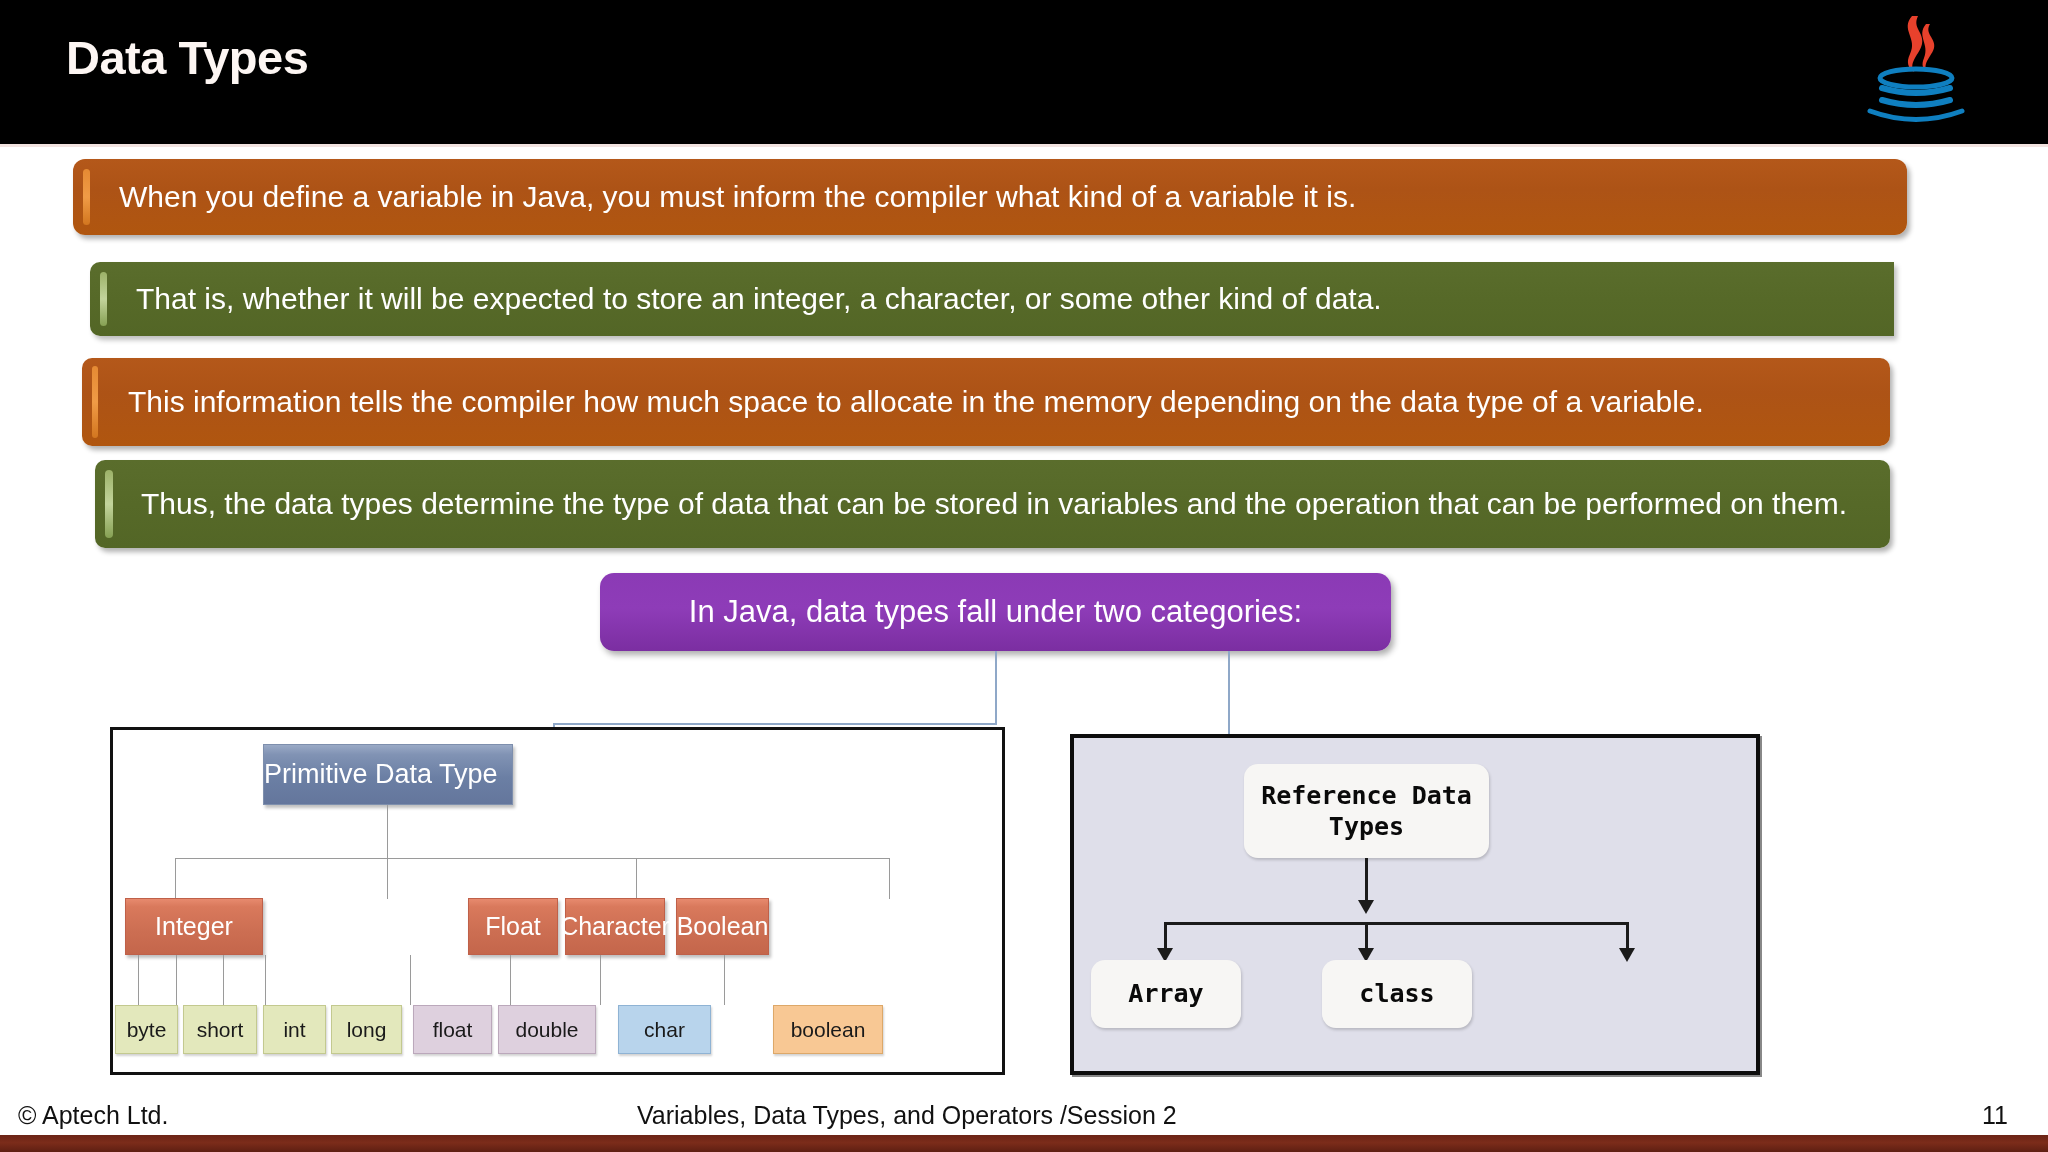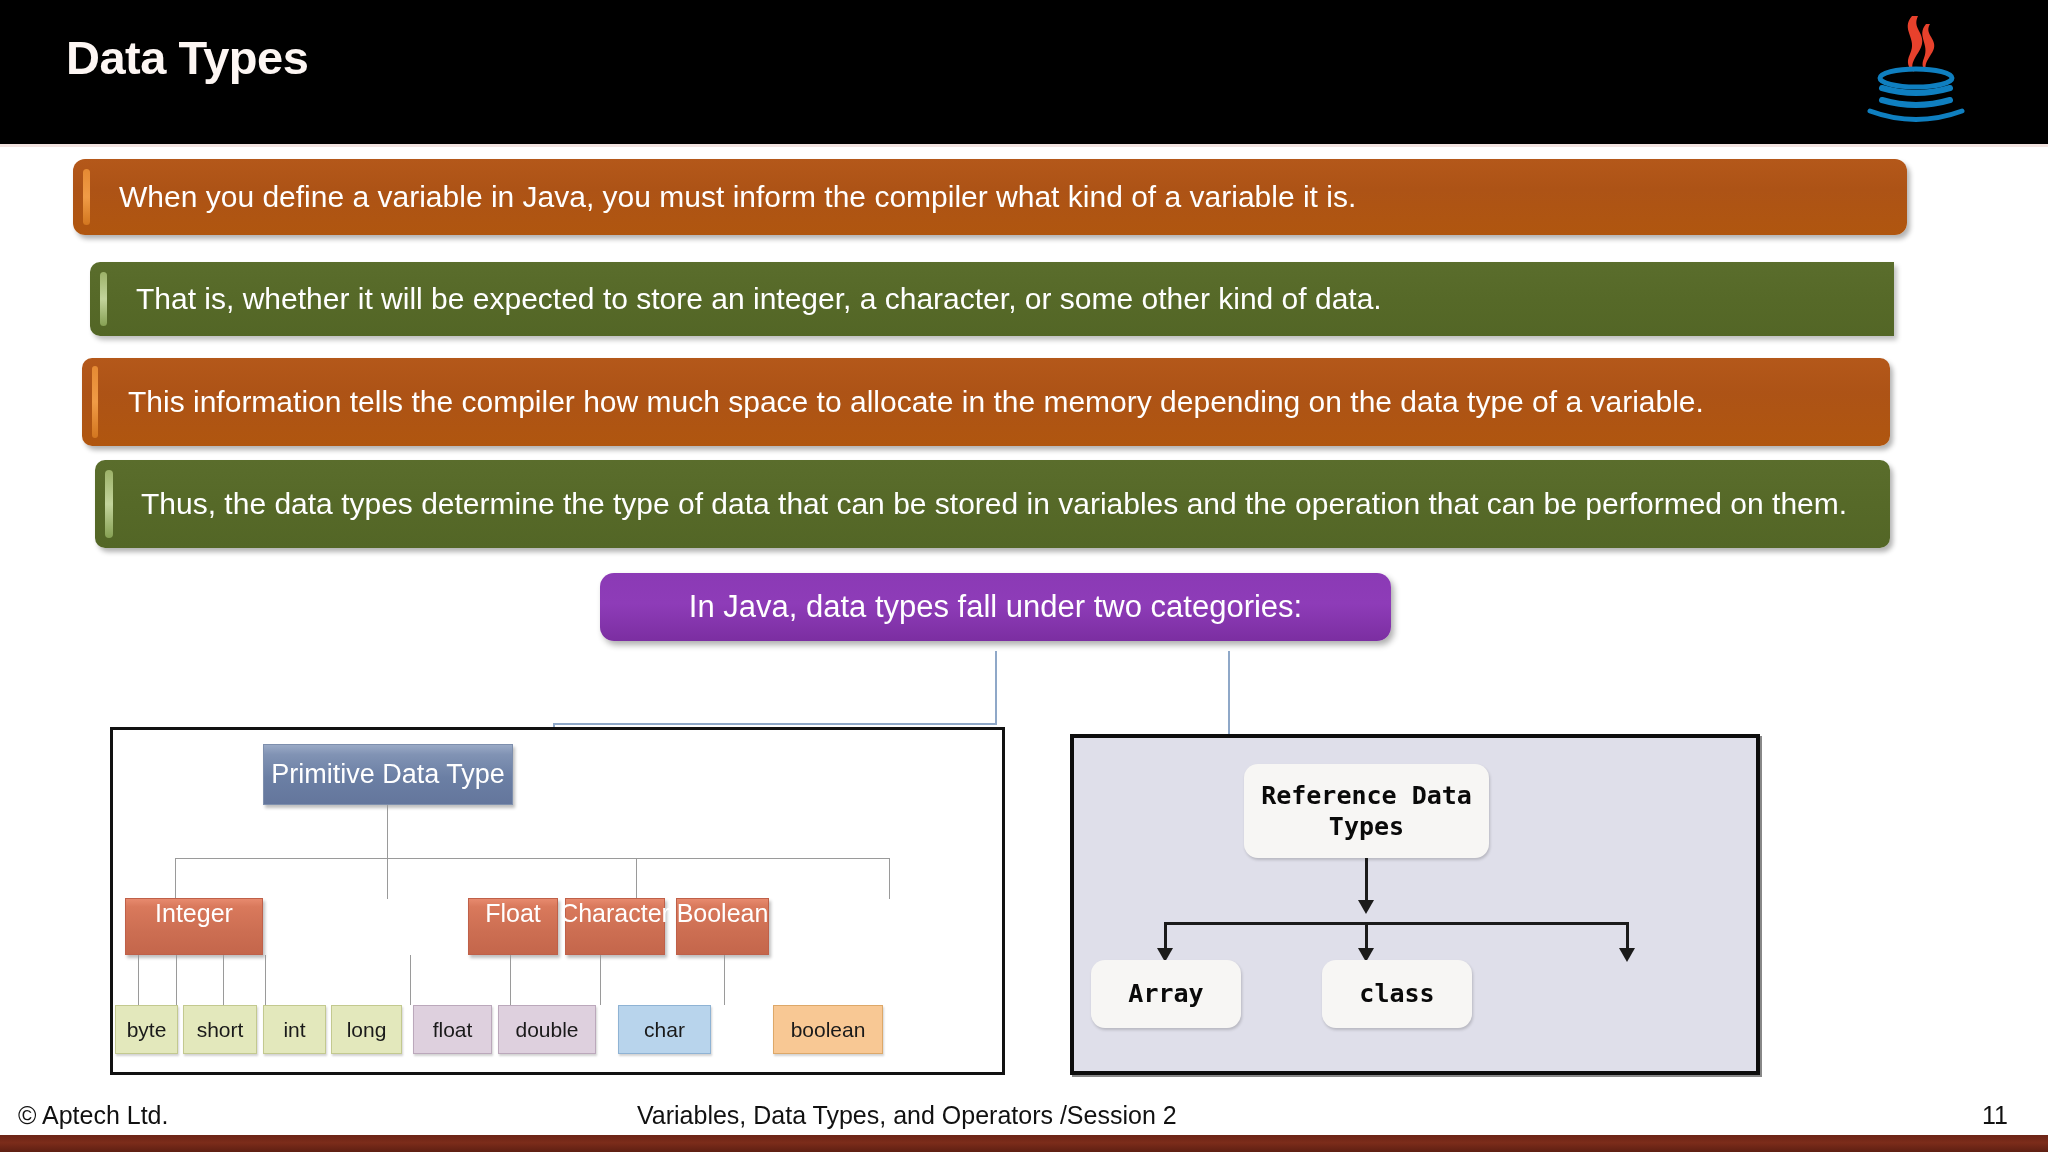--- a/index.html
+++ b/index.html
@@ -66,21 +66,21 @@
   #banner3 { left: 82px;  top: 358px; width: 1808px; height: 88px; border-radius: 10px; }
   #banner4 { left: 95px;  top: 460px; width: 1795px; height: 88px; border-radius: 10px; }
   #banner3 .btxt, #banner4 .btxt { line-height: 1.35; }
   #banner3 .accent { top: 8px; bottom: 8px; width: 6px; }
   #banner4 .accent { width: 8px; }
 
   
   .purple-box {
     position: absolute;
     left: 600px; top: 573px;
-    width: 791px; height: 68px;
+    width: 791px; height: 78px;
     border-radius: 14px;
     background: linear-gradient(180deg,#8b3ab5 0%, #8e3cb8 45%, #7b2ea1 100%);
     box-shadow: 3px 4px 6px rgba(0,0,0,0.32);
     display: flex; align-items: center; justify-content: center;
     color: #ffffff; font-size: 31px;
   }
 
   
   .conn { position: absolute; background: #8fa8c8; }
 
@@ -104,29 +104,29 @@
 
   
   .pbox-title {
     position: absolute;
     left: 150px; top: 14px;
     width: 250px; height: 61px;
     background: linear-gradient(180deg,#9aaac6 0%, #8193b4 16%, #6b7fa4 55%, #64769c 100%);
     border: 1px solid #7e8fad;
     box-shadow: 2px 3px 3px rgba(0,0,0,0.25);
     color: #ffffff; font-size: 27px;
-    display: flex; align-items: center; justify-content: center;
+    display: flex; align-items: center; justify-content: flex-start;
   }
   .lvl2 {
     position: absolute; height: 57px;
     background: linear-gradient(180deg,#e78a6e 0%, #d9795c 14%, #cc6e52 60%, #c4664b 100%);
     border: 1px solid #bf6049;
     box-shadow: 2px 3px 3px rgba(0,0,0,0.25);
     color: #ffffff; font-size: 25px;
-    display: flex; justify-content: center;
+    display: flex; align-items: center; justify-content: center;
   }
   .lvl3 {
     position: absolute; height: 49px;
     border: 1px solid #b5b58c;
     font-size: 21px; color: #1a1a1a;
     display: flex; align-items: center; justify-content: center;
     box-shadow: 1px 2px 2px rgba(0,0,0,0.18);
     text-align: right;
   }
   .lvl3.yl { background: #e3e8bc; border-color: #c3c98f; }

